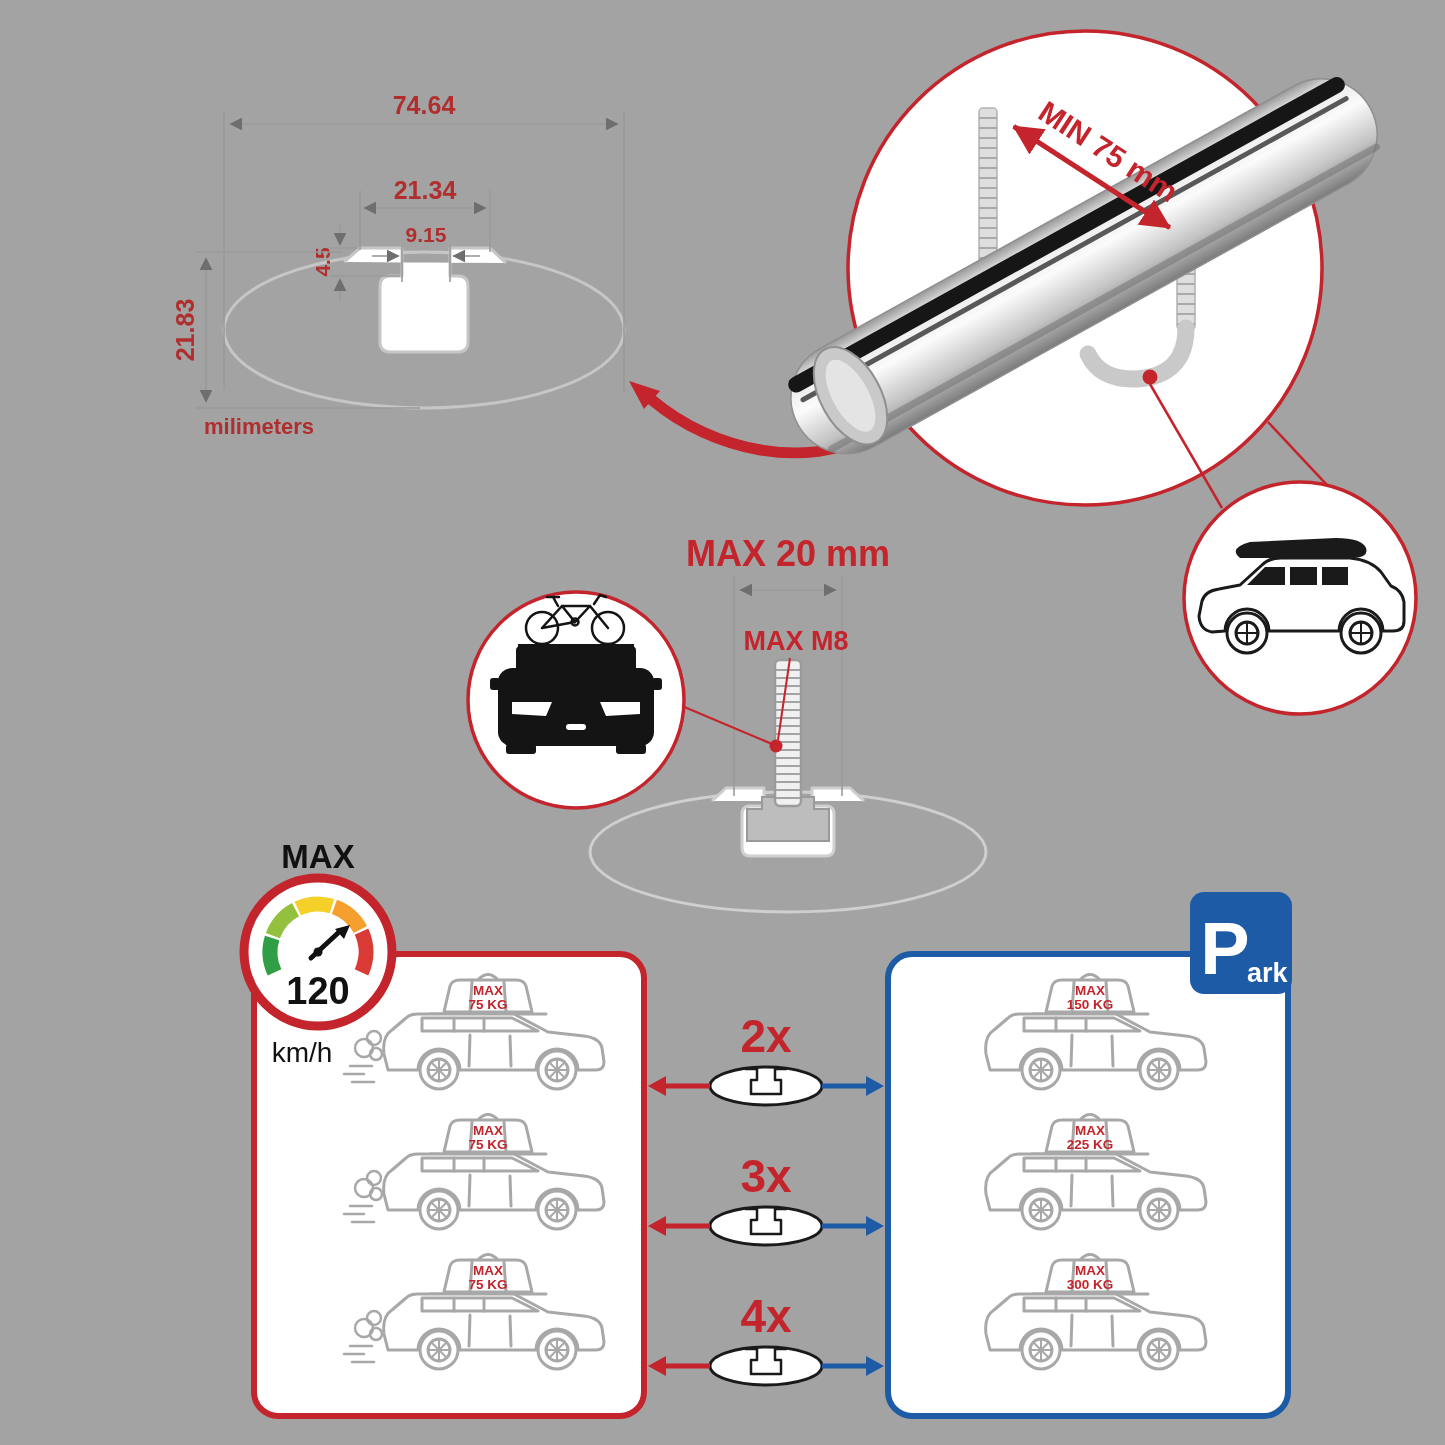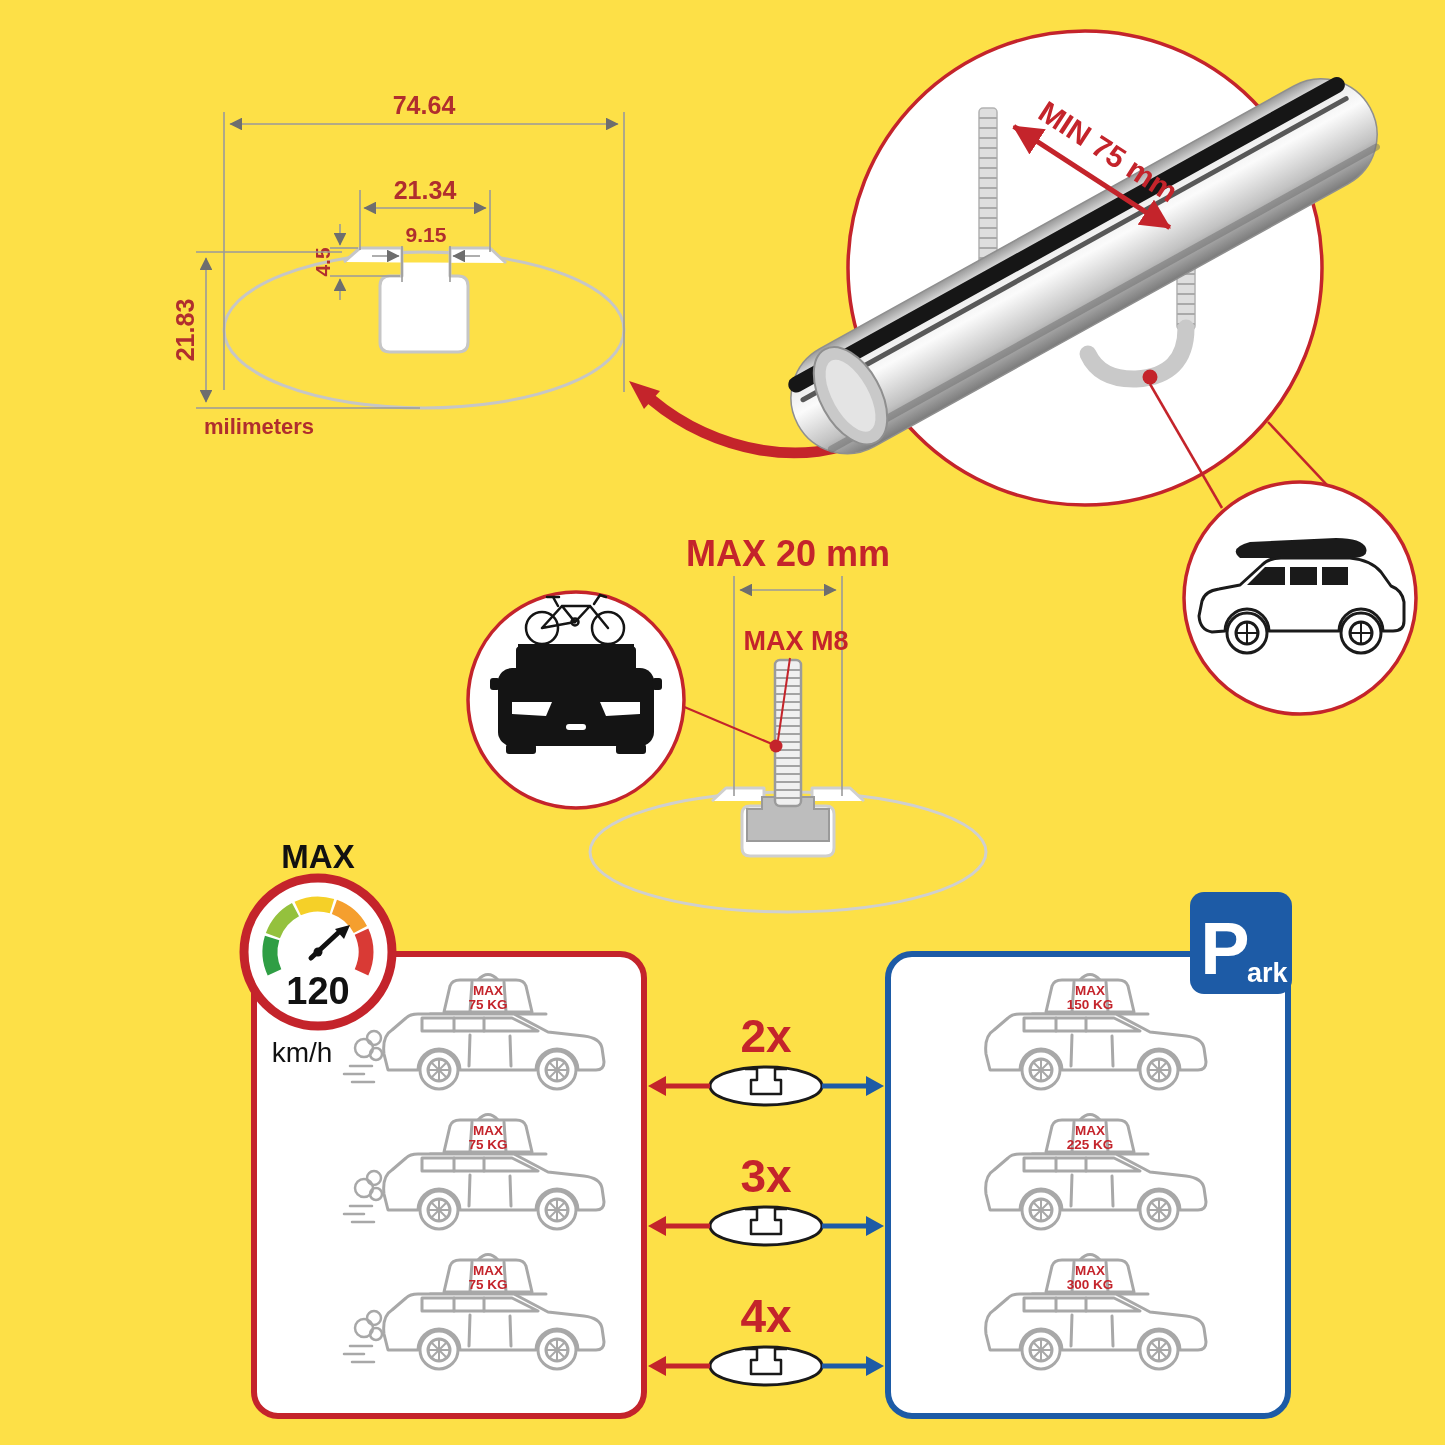--- a/index.html
+++ b/index.html
@@ -1,16 +1,16 @@
 <!DOCTYPE html>
 <html><head>
 <meta charset="utf-8">
 <style>
   html,body{margin:0;padding:0;background:#fff}
-  .canvas{position:relative;width:1445px;height:1445px;background:#fde047;overflow:hidden}
+  .canvas{position:relative;width:1445px;height:1445px;background:#a3a3a3;overflow:hidden}
   svg{display:block}
   text{font-family:"Liberation Sans",sans-serif}
   .dim{fill:#b02e2e;font-size:25px;font-weight:600}
   .dim-sm{fill:#b02e2e;font-size:21px;font-weight:600}
   .unit{fill:#b02e2e;font-size:22px;font-weight:600}
   .red-label{fill:#c4242b;font-weight:bold}
   .count{fill:#c4242b;font-size:46px;font-weight:bold}
   .bag-label{fill:#c4242b;font-size:13.5px;font-weight:bold}
   .black-label{fill:#111;font-weight:bold}
 </style>

